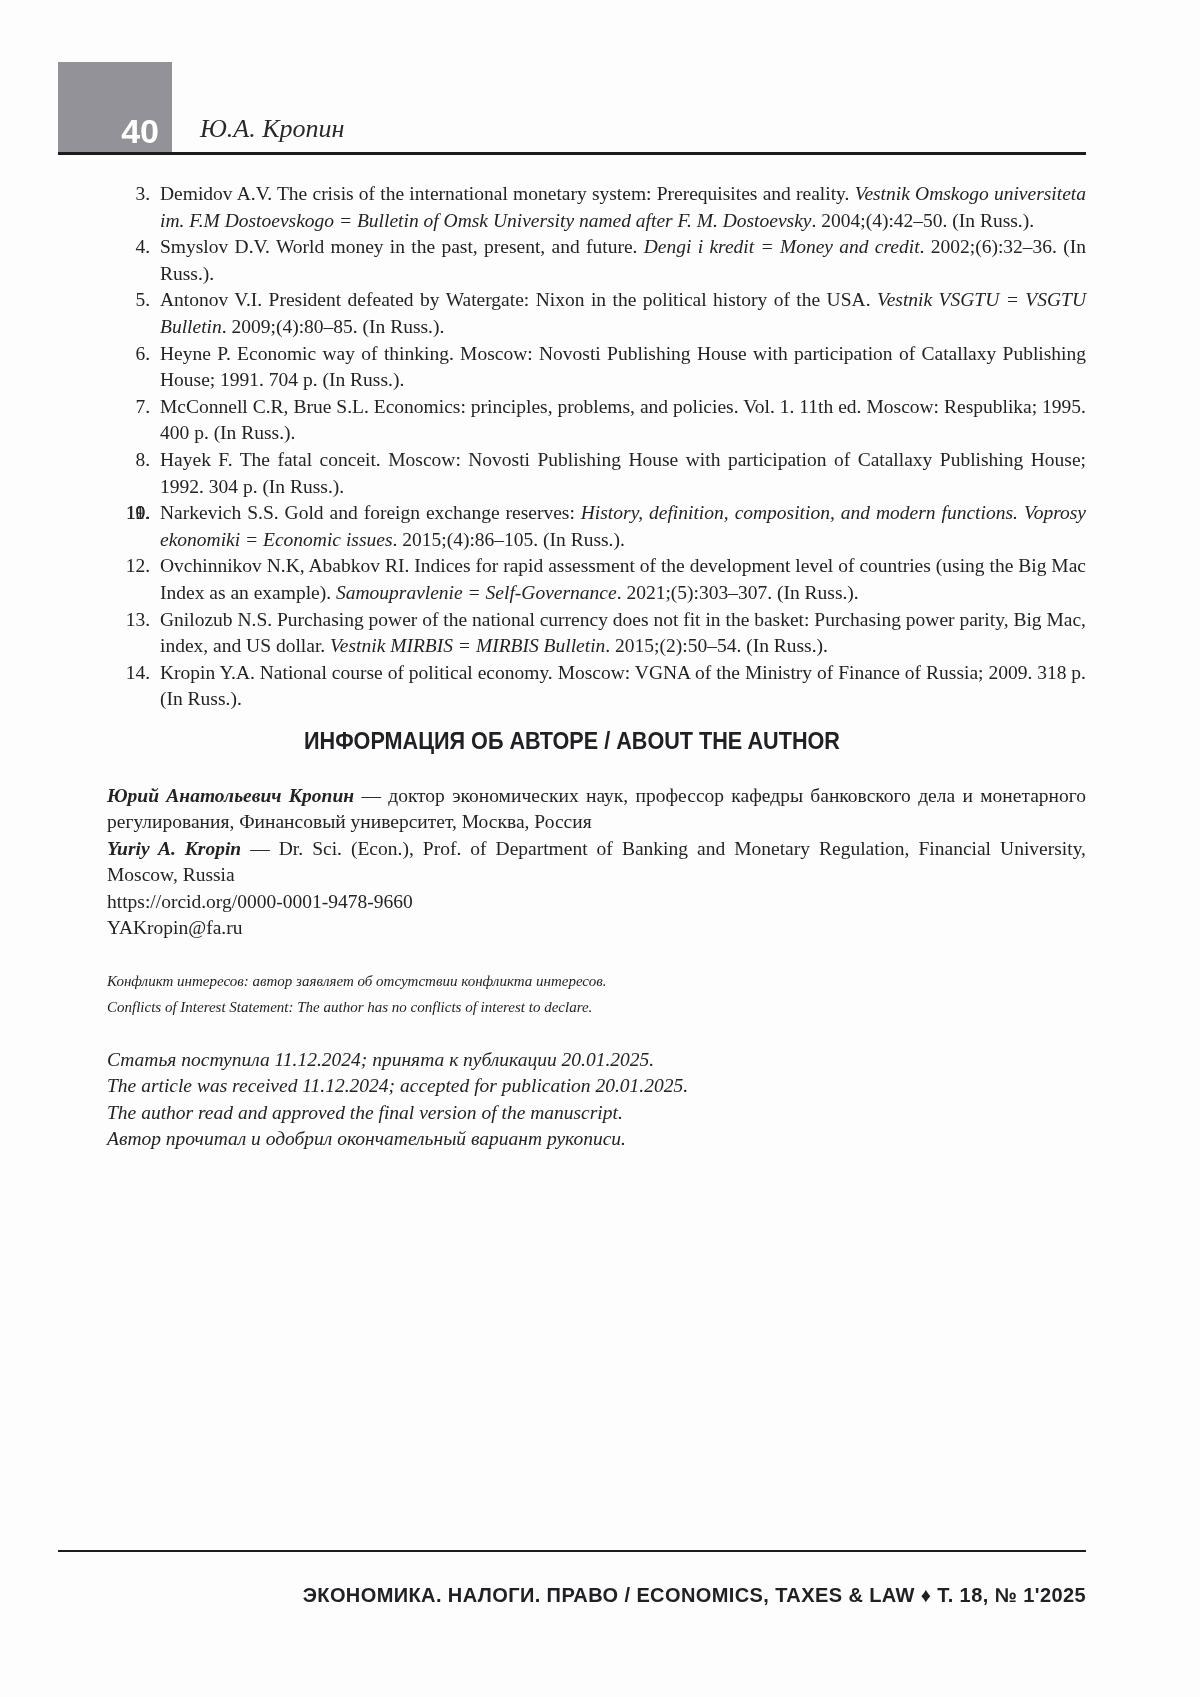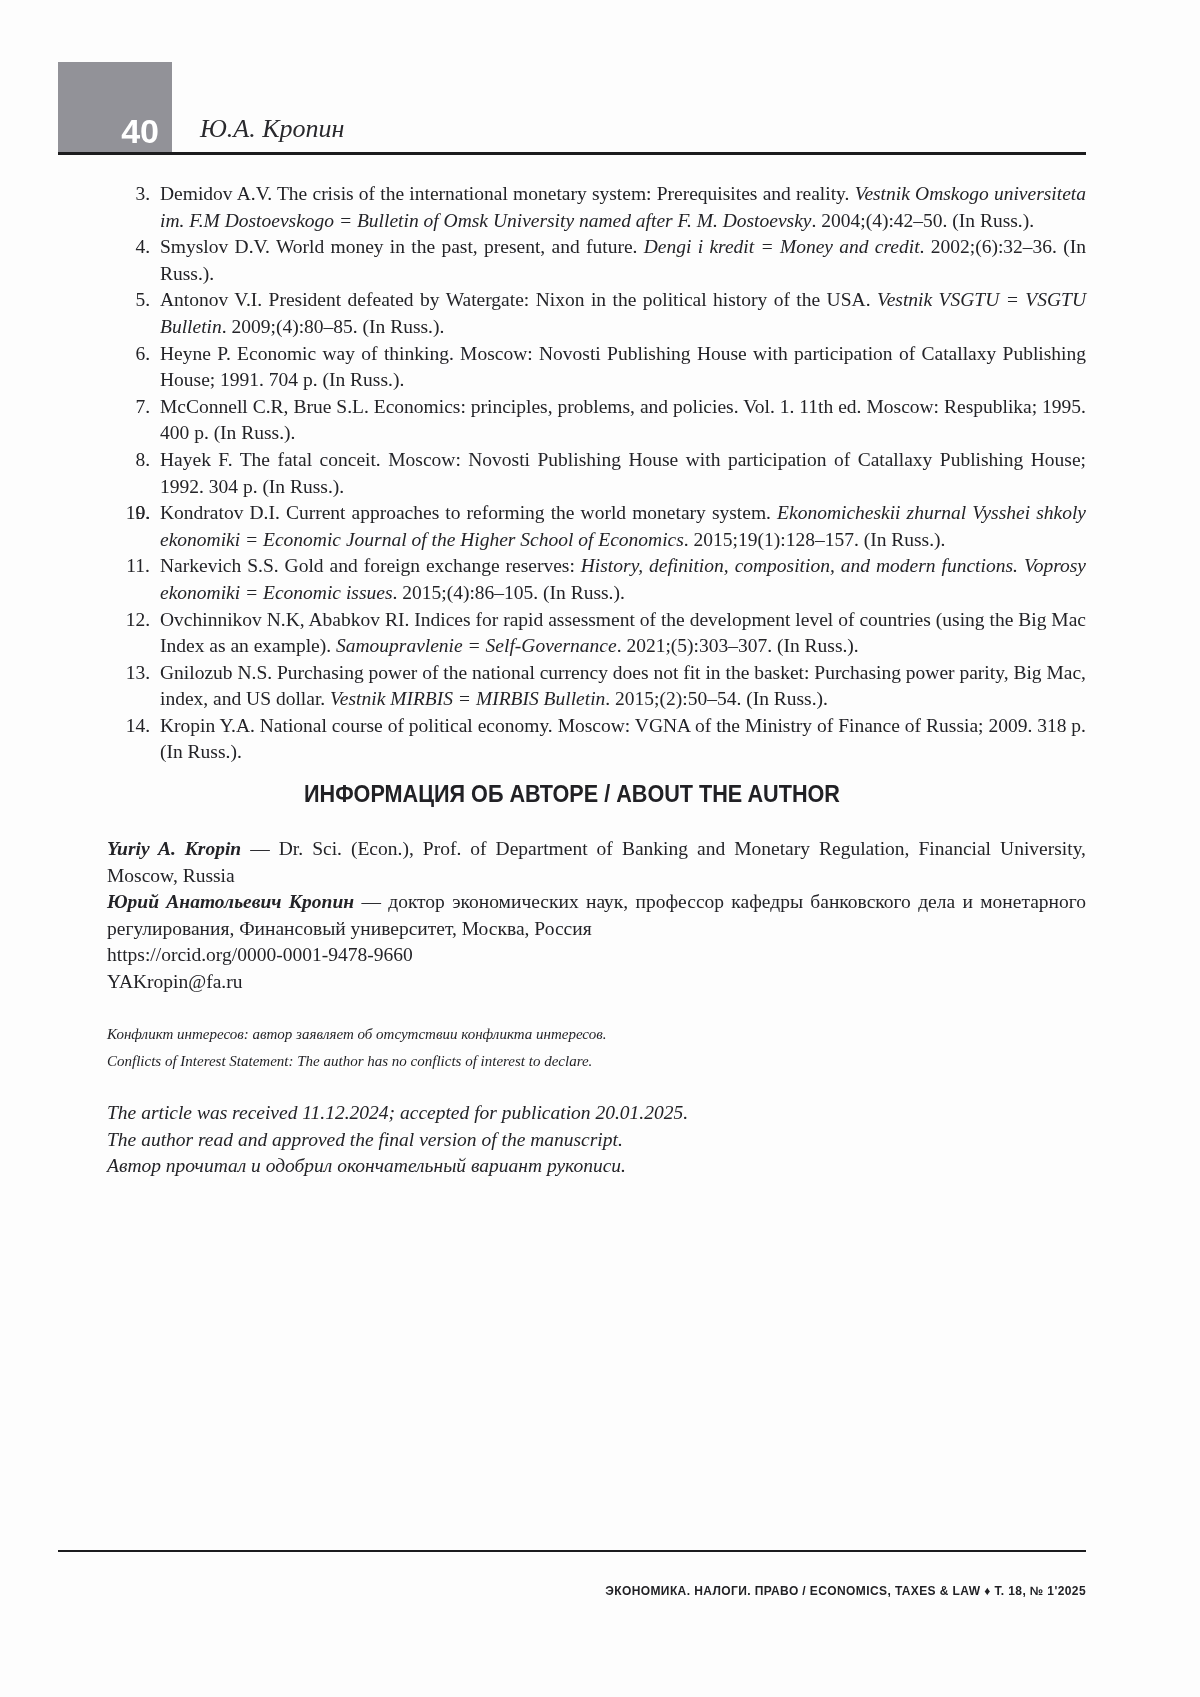--- a/index.html
+++ b/index.html
@@ -110,21 +110,21 @@
     left: 58px; top: 1550px;
     width: 1028px; height: 2px;
     background: #1c1c1e;
   }
   .footer-text {
     position: absolute;
     top: 1584px;
     right: 114px;
     font-family: "Liberation Sans", sans-serif;
     font-weight: bold;
-    font-size: 12px;
+    font-size: 20px;
     letter-spacing: 0.4px;
     color: #212125;
     white-space: nowrap;
   }
 </style>
 </head>
 <body>
 
 <div class="page">
 
@@ -137,42 +137,43 @@
   <div class="content">
 
     <ol class="references">
         <li class="ref-item"><span class="ref-num">3.</span><span class="ref-text"><span>Demidov A.V. The crisis of the international monetary system: Prerequisites and reality. </span><span class="it">Vestnik Omskogo universiteta im. F.M Dostoevskogo = Bulletin of Omsk University named after F. M. Dostoevsky</span><span>. 2004;(4):42–50. (In Russ.).</span></span></li>
         <li class="ref-item"><span class="ref-num">4.</span><span class="ref-text"><span>Smyslov D.V. World money in the past, present, and future. </span><span class="it">Dengi i kredit = Money and credit</span><span>. 2002;(6):32–36. (In Russ.).</span></span></li>
         <li class="ref-item"><span class="ref-num">5.</span><span class="ref-text"><span>Antonov V.I. President defeated by Watergate: Nixon in the political history of the USA. </span><span class="it">Vestnik VSGTU = VSGTU Bulletin</span><span>. 2009;(4):80–85. (In Russ.).</span></span></li>
         <li class="ref-item"><span class="ref-num">6.</span><span class="ref-text"><span>Heyne P. Economic way of thinking. Moscow: Novosti Publishing House with participation of Catallaxy Publishing House; 1991. 704 p. (In Russ.).</span></span></li>
         <li class="ref-item"><span class="ref-num">7.</span><span class="ref-text"><span>McConnell C.R, Brue S.L. Economics: principles, problems, and policies. Vol. 1. 11th ed. Moscow: Respublika; 1995. 400 p. (In Russ.).</span></span></li>
         <li class="ref-item"><span class="ref-num">8.</span><span class="ref-text"><span>Hayek F. The fatal conceit. Moscow: Novosti Publishing House with participation of Catallaxy Publishing House; 1992. 304 p. (In Russ.).</span></span></li>
         <li class="ref-item"><span class="ref-num">9.</span></li>
-        <li class="ref-item"><span class="ref-num">10.</span><span class="ref-text"><span>Kondratov D.I. Current approaches to reforming the world monetary system. </span><span class="it">Ekonomicheskii zhurnal Vysshei shkoly ekonomiki = Economic Journal of the Higher School of Economics</span><span>. 2015;19(1):128–157. (In Russ.).</span></span></li>
+        <li class="ref-item"><span class="ref-num">10.</span></li>
         <li class="ref-item"><span class="ref-num">11.</span><span class="ref-text"><span>Narkevich S.S. Gold and foreign exchange reserves: </span><span class="it">History, definition, composition, and modern functions. Voprosy ekonomiki = Economic issues</span><span>. 2015;(4):86–105. (In Russ.).</span></span></li>
         <li class="ref-item"><span class="ref-num">12.</span><span class="ref-text"><span>Ovchinnikov N.K, Ababkov RI. Indices for rapid assessment of the development level of countries (using the Big Mac Index as an example). </span><span class="it">Samoupravlenie = Self-Governance</span><span>. 2021;(5):303–307. (In Russ.).</span></span></li>
         <li class="ref-item"><span class="ref-num">13.</span><span class="ref-text"><span>Gnilozub N.S. Purchasing power of the national currency does not fit in the basket: Purchasing power parity, Big Mac, index, and US dollar. </span><span class="it">Vestnik MIRBIS = MIRBIS Bulletin</span><span>. 2015;(2):50–54. (In Russ.).</span></span></li>
         <li class="ref-item"><span class="ref-num">14.</span><span class="ref-text"><span>Kropin Y.A. National course of political economy. Moscow: VGNA of the Ministry of Finance of Russia; 2009. 318 p. (In Russ.).</span></span></li>
       </ol>
 
     <h2 class="section-heading">ИНФОРМАЦИЯ ОБ АВТОРЕ / ABOUT THE AUTHOR</h2>
 
     <div class="author-block">
+      <p><span class="bold-italic">Юрий Анатольевич Кропин</span><span> — доктор экономических наук, профессор кафедры банковского дела и монетарного регулирования, Финансовый университет, Москва, Россия</span></p>
       <p><span class="bold-italic">Yuriy A. Kropin</span><span> — Dr. Sci. (Econ.), Prof. of Department of Banking and Monetary Regulation, Financial University, Moscow, Russia</span></p>
-      <p><span class="bold-italic">Юрий Анатольевич Кропин</span><span> — доктор экономических наук, профессор кафедры банковского дела и монетарного регулирования, Финансовый университет, Москва, Россия</span></p>
       <p class="plain-line">https://orcid.org/0000-0001-9478-9660</p>
       <p class="plain-line">YAKropin@fa.ru</p>
     </div>
 
     <div class="conflict-block">
       <p>Конфликт интересов: автор заявляет об отсутствии конфликта интересов.</p>
       <p>Conflicts of Interest Statement: The author has no conflicts of interest to declare.</p>
     </div>
 
     <div class="dates-block">
+      <p>Статья поступила 11.12.2024; принята к публикации 20.01.2025.</p>
       <p>The article was received 11.12.2024; accepted for publication 20.01.2025.</p>
       <p>The author read and approved the final version of the manuscript.</p>
       <p>Автор прочитал и одобрил окончательный вариант рукописи.</p>
     </div>
 
   </div>
 
   <div class="footer-rule"></div>
   <div class="footer-text">ЭКОНОМИКА. НАЛОГИ. ПРАВО / ECONOMICS, TAXES &amp; LAW ♦ Т. 18, № 1'2025</div>
 

